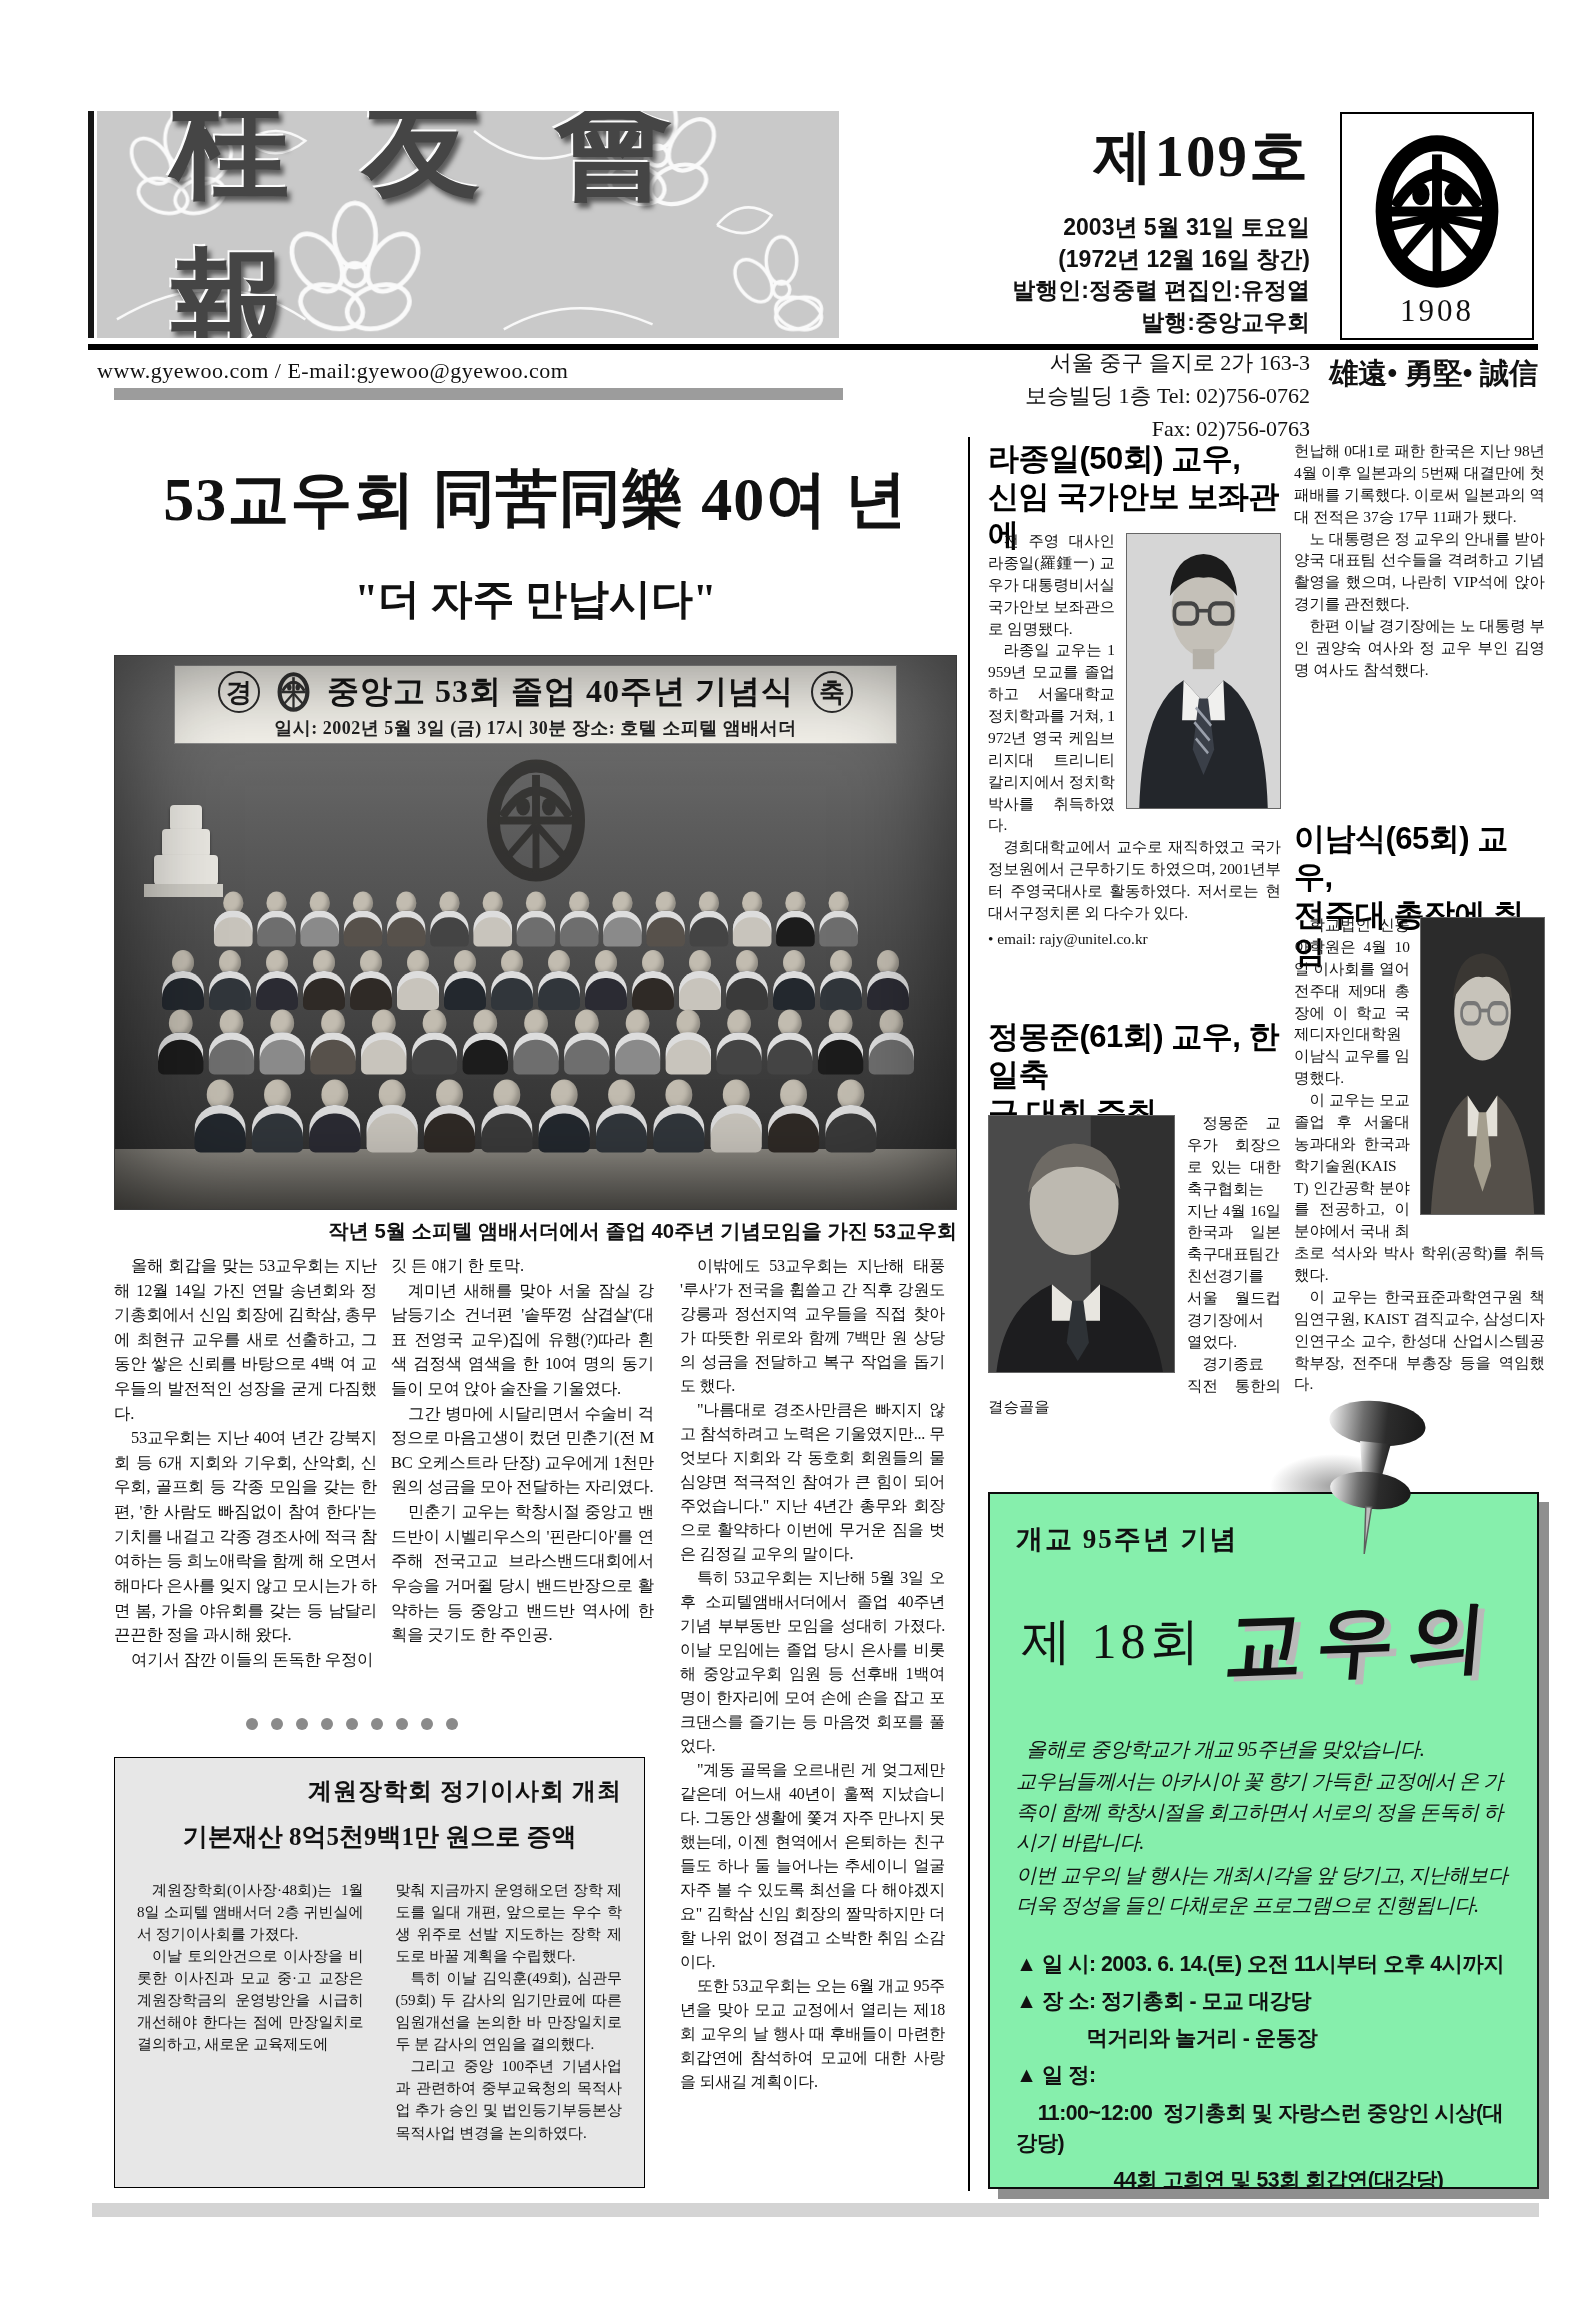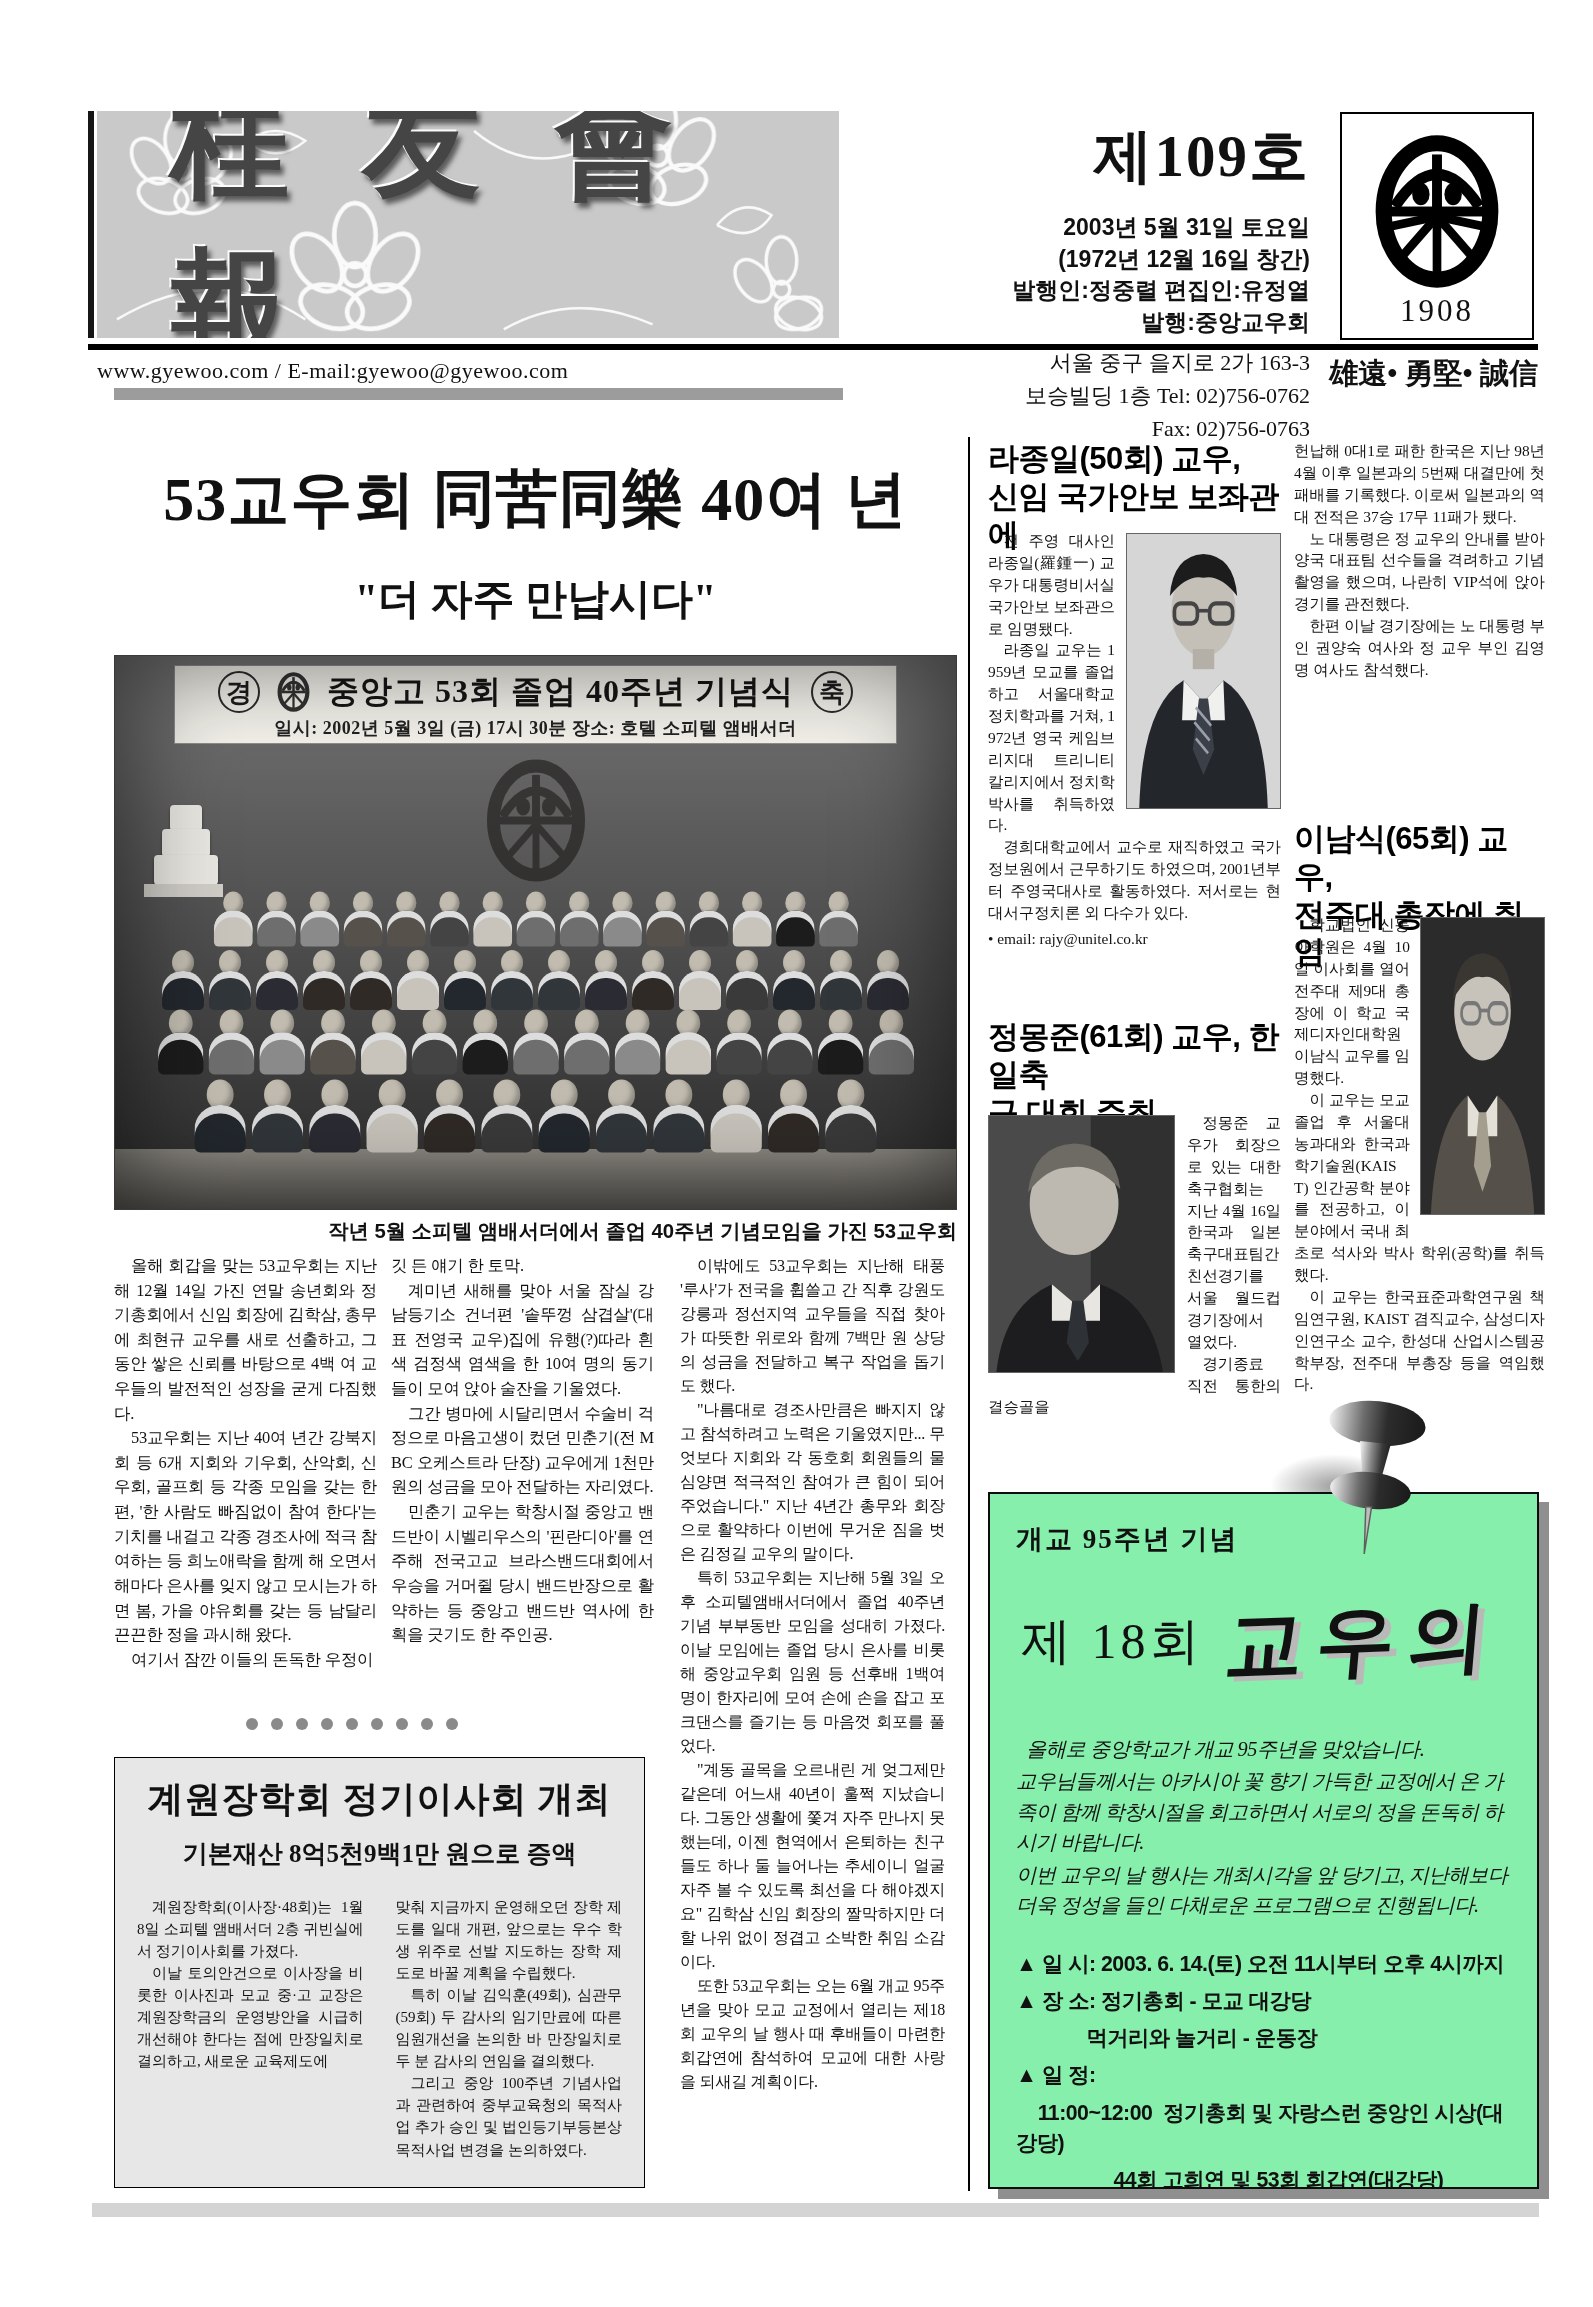--- a/index.html
+++ b/index.html
@@ -86,21 +86,21 @@
   .col2 { left:391px; top:1254px; width:263px; height:494px; }
   .col3 { left:680px; top:1254px; width:265px; height:927px; font-size:16px; }
   .dots { position:absolute; left:246px; top:1718px; display:flex; gap:13px; }
   .dot { width:12px; height:12px; border-radius:50%; background:#8a8a8a; }
 
   
   .sch-box {
     position:absolute; left:114px; top:1757px; width:531px; height:431px;
     background:#e7e7e7; border:1.5px solid #000; padding:17px 22px; overflow:hidden;
   }
-  .sch-title { text-align:center; font-size:36px; font-weight:bold; letter-spacing:1px; }
+  .sch-title { text-align:right; font-size:24px; font-weight:bold; letter-spacing:1px; }
   .sch-subtitle { text-align:center; font-size:25px; font-weight:bold; margin-top:13px; }
   .sch-cols { display:flex; gap:32px; margin-top:26px; }
   .sch-col { width:228px; font-size:15px; line-height:1.47; text-align:justify; word-break:break-all; overflow:hidden; height:288px; }
   .sch-col p { text-indent:15px; }
 
   
   .v-rule { position:absolute; left:968px; top:437px; width:1.5px; height:1754px; background:#000; }
   .art-title { position:absolute; font-family:"Liberation Sans",sans-serif; font-weight:900;
     font-size:31px; line-height:1.22; letter-spacing:-0.5px; color:#000; }
   .t-ra { left:988px; top:440px; width:298px; }

